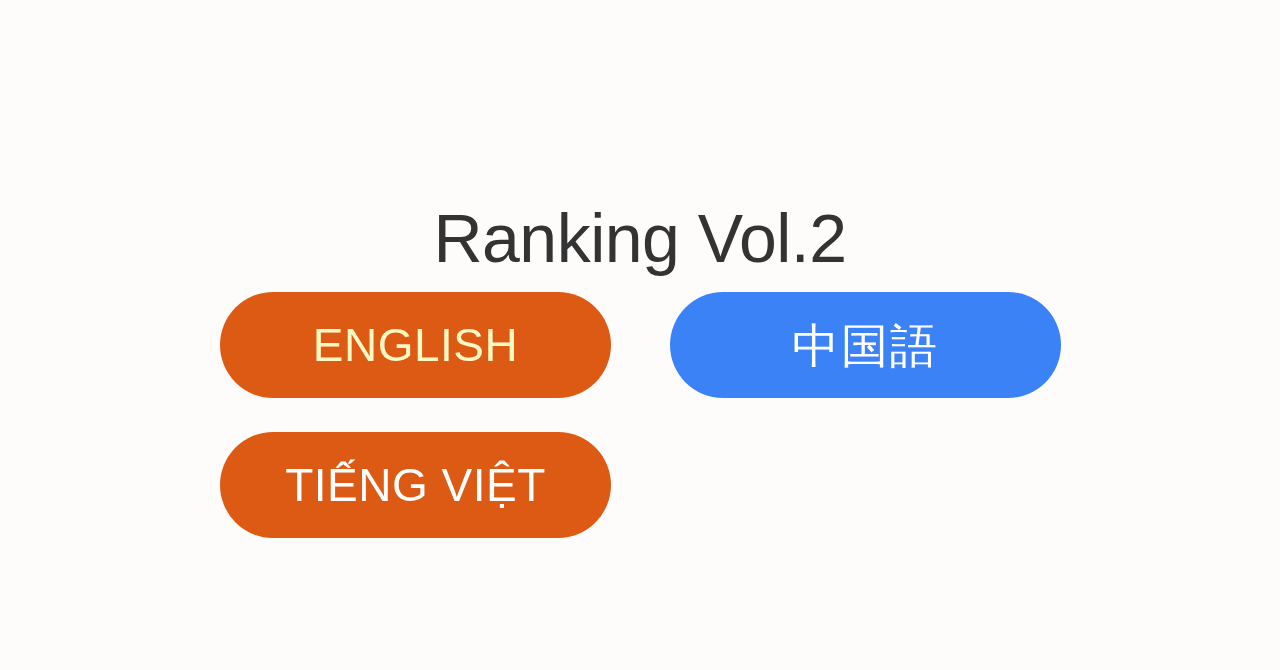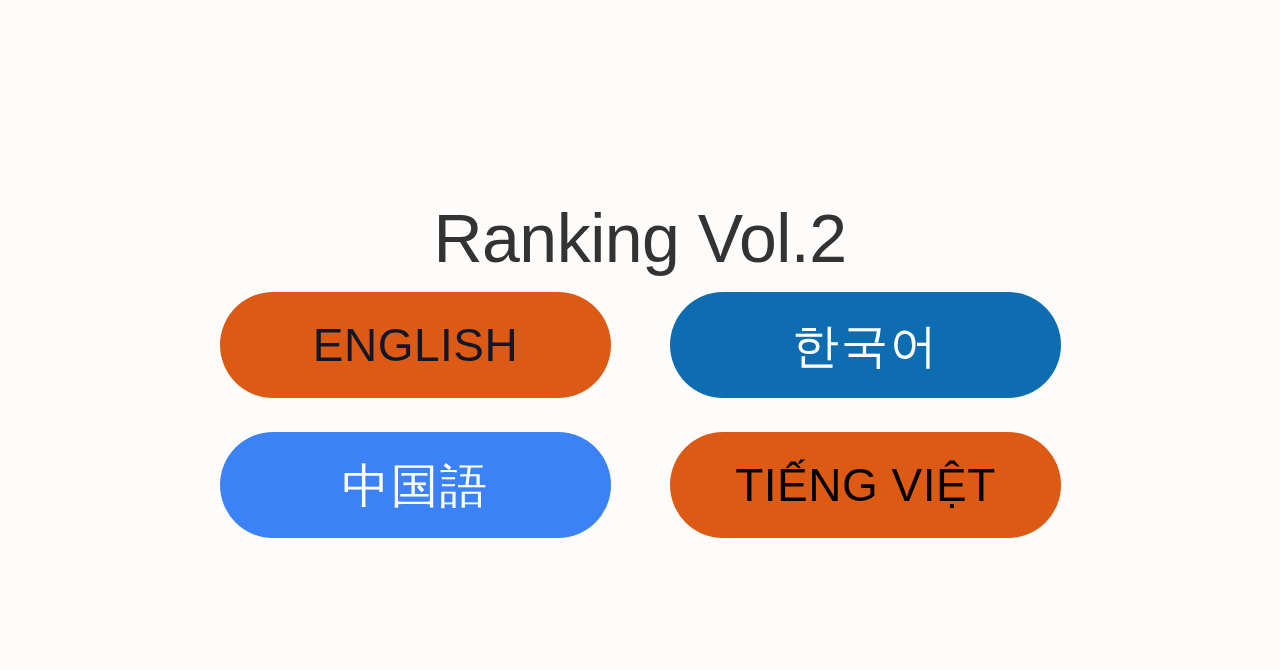--- a/index.html
+++ b/index.html
@@ -90,29 +90,26 @@
 </head>
 <body style="background: rgb(253, 252, 251);">
 
 <div class="screen">
 
   <h1 class="page-title" style="color: rgb(51, 51, 51);">Ranking Vol.2</h1>
 
   <div class="lang-grid">
 
     <button class="lang-button is-orange" type="button" style="background: rgb(221, 90, 21);">
-      <span class="lang-button__label" style="color: #0f172a;">ENGLISH</span>
+      <span class="lang-button__label" style="color: #fef9c3;">ENGLISH</span>
     </button>
 
-    <button class="lang-button is-blue" type="button" style="background: rgb(14, 109, 176);">
-      <span class="lang-button__label is-cjk" style="color: rgb(255, 255, 255);">한국어</span>
-    </button>
 
     <button class="lang-button is-blue" type="button" style="background: #3b82f6;">
       <span class="lang-button__label is-cjk" style="color: rgb(255, 255, 255);">中国語</span>
     </button>
 
     <button class="lang-button is-orange" type="button" style="background: rgb(221, 90, 21);">
-      <span class="lang-button__label" style="color: #000000;">TIẾNG VIỆT</span>
+      <span class="lang-button__label" style="color: #ffffff;">TIẾNG VIỆT</span>
     </button>
 
   </div>
 </div>
 
 </body></html>

